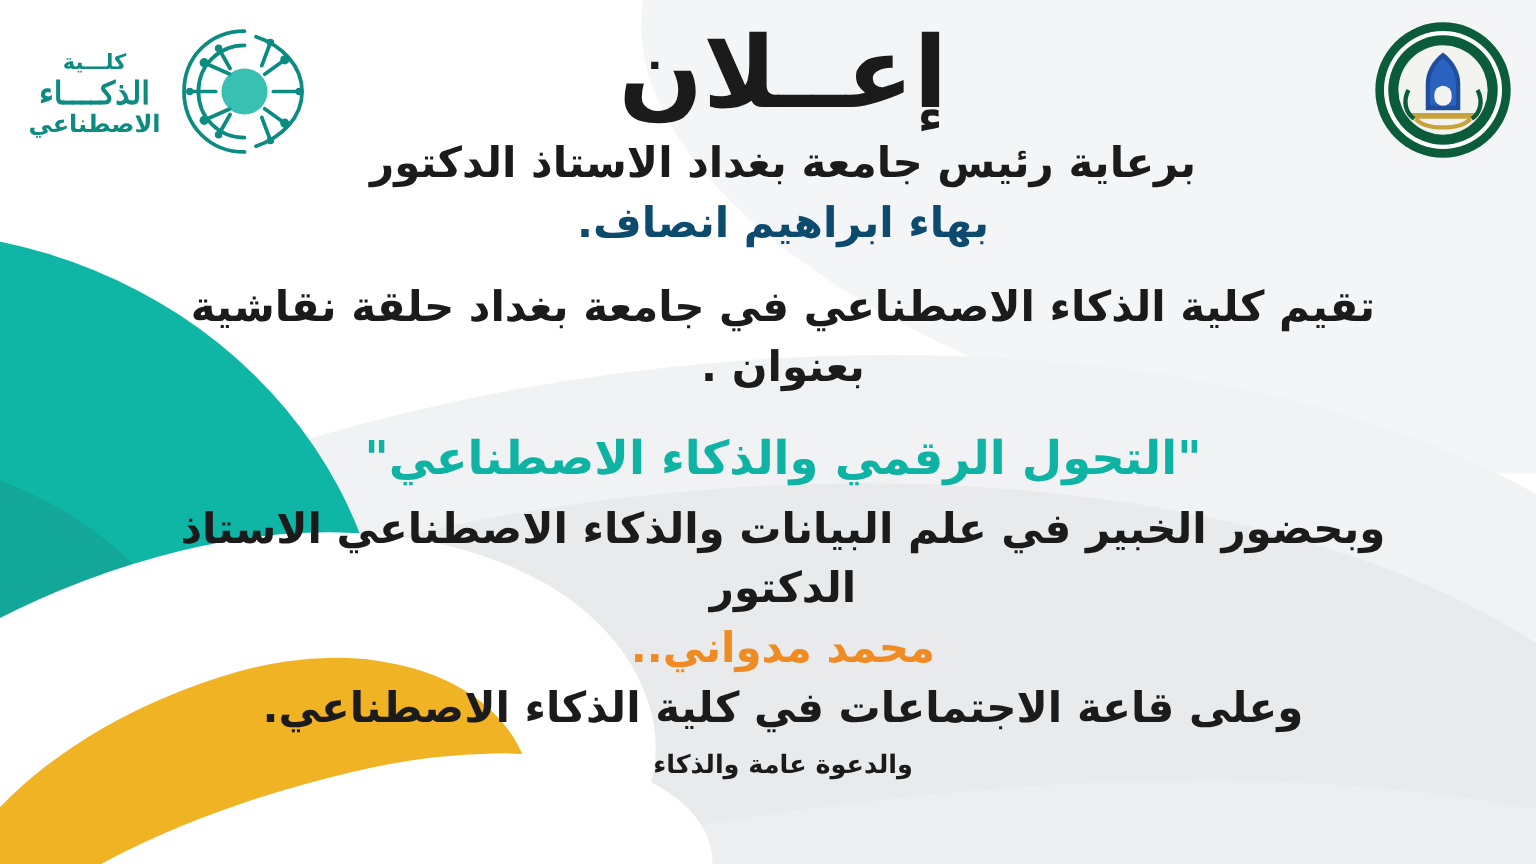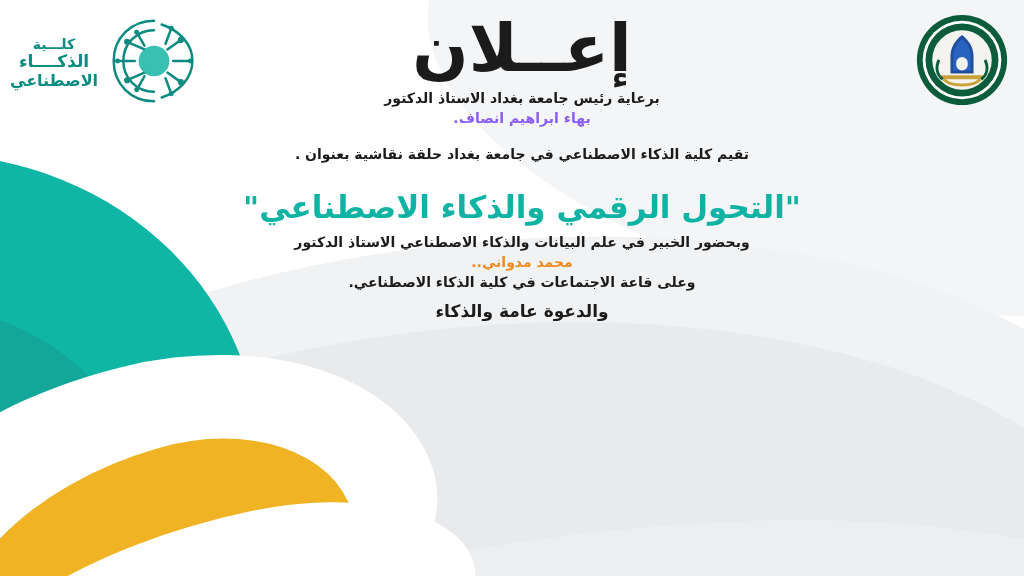--- a/index.html
+++ b/index.html
@@ -123,36 +123,37 @@
   .logo-left {
     position: absolute;
     left: 8px;
     top: 10px;
     width: 212px;
     height: 106px;
     display: flex;
     align-items: center;
     gap: 6px;
     direction: ltr;
+    justify-content: center;
   }
   .logo-left-text {
     display: flex;
     flex-direction: column;
     align-items: center;
     justify-content: center;
     line-height: 1.15;
     color: #0c8b80;
     font-weight: bold;
     font-size: 15px;
     width: 92px;
     text-align: center;
   }
   .logo-left-text span { display: block; white-space: nowrap; letter-spacing: .5px;}
   .logo-left-text .l1 { font-size: 14px; }
-  .logo-left-text .l2 { font-size: 17px; }
+  .logo-left-text .l2 { font-size: 21px; font-family: Liberation Serif, serif; }
   .logo-left-text .l3 { font-size: 16px; }
 
   .logo-right {
     position: absolute;
     right: 14px;
     top: 12px;
     width: 96px;
     height: 96px;
   }
 
@@ -168,28 +169,28 @@
   }
   .headline {
     margin-top: 14px;
     font-size: 66px;
     font-weight: bold;
     color: #1b1b1b;
     letter-spacing: 2px;
     line-height: 1.05;
   }
   .line {
-    font-size: 14px;
+    font-size: 28px;
     font-weight: bold;
     color: #1b1b1b;
     line-height: 1.42;
     margin: 0 auto;
     max-width: 860px;
   }
-  .teal { color: #8b5cf6; }
+  .teal { color: #0c4a6e; }
   .orange { color: #ef8b22; }
   .gap-sm { margin-top: 6px; }
   .gap-md { margin-top: 16px; }
   .title-main {
     font-size: 31px;
     font-weight: bold;
     color: #0fb3a3;
     margin-top: 22px;
     line-height: 1.3;
   }

